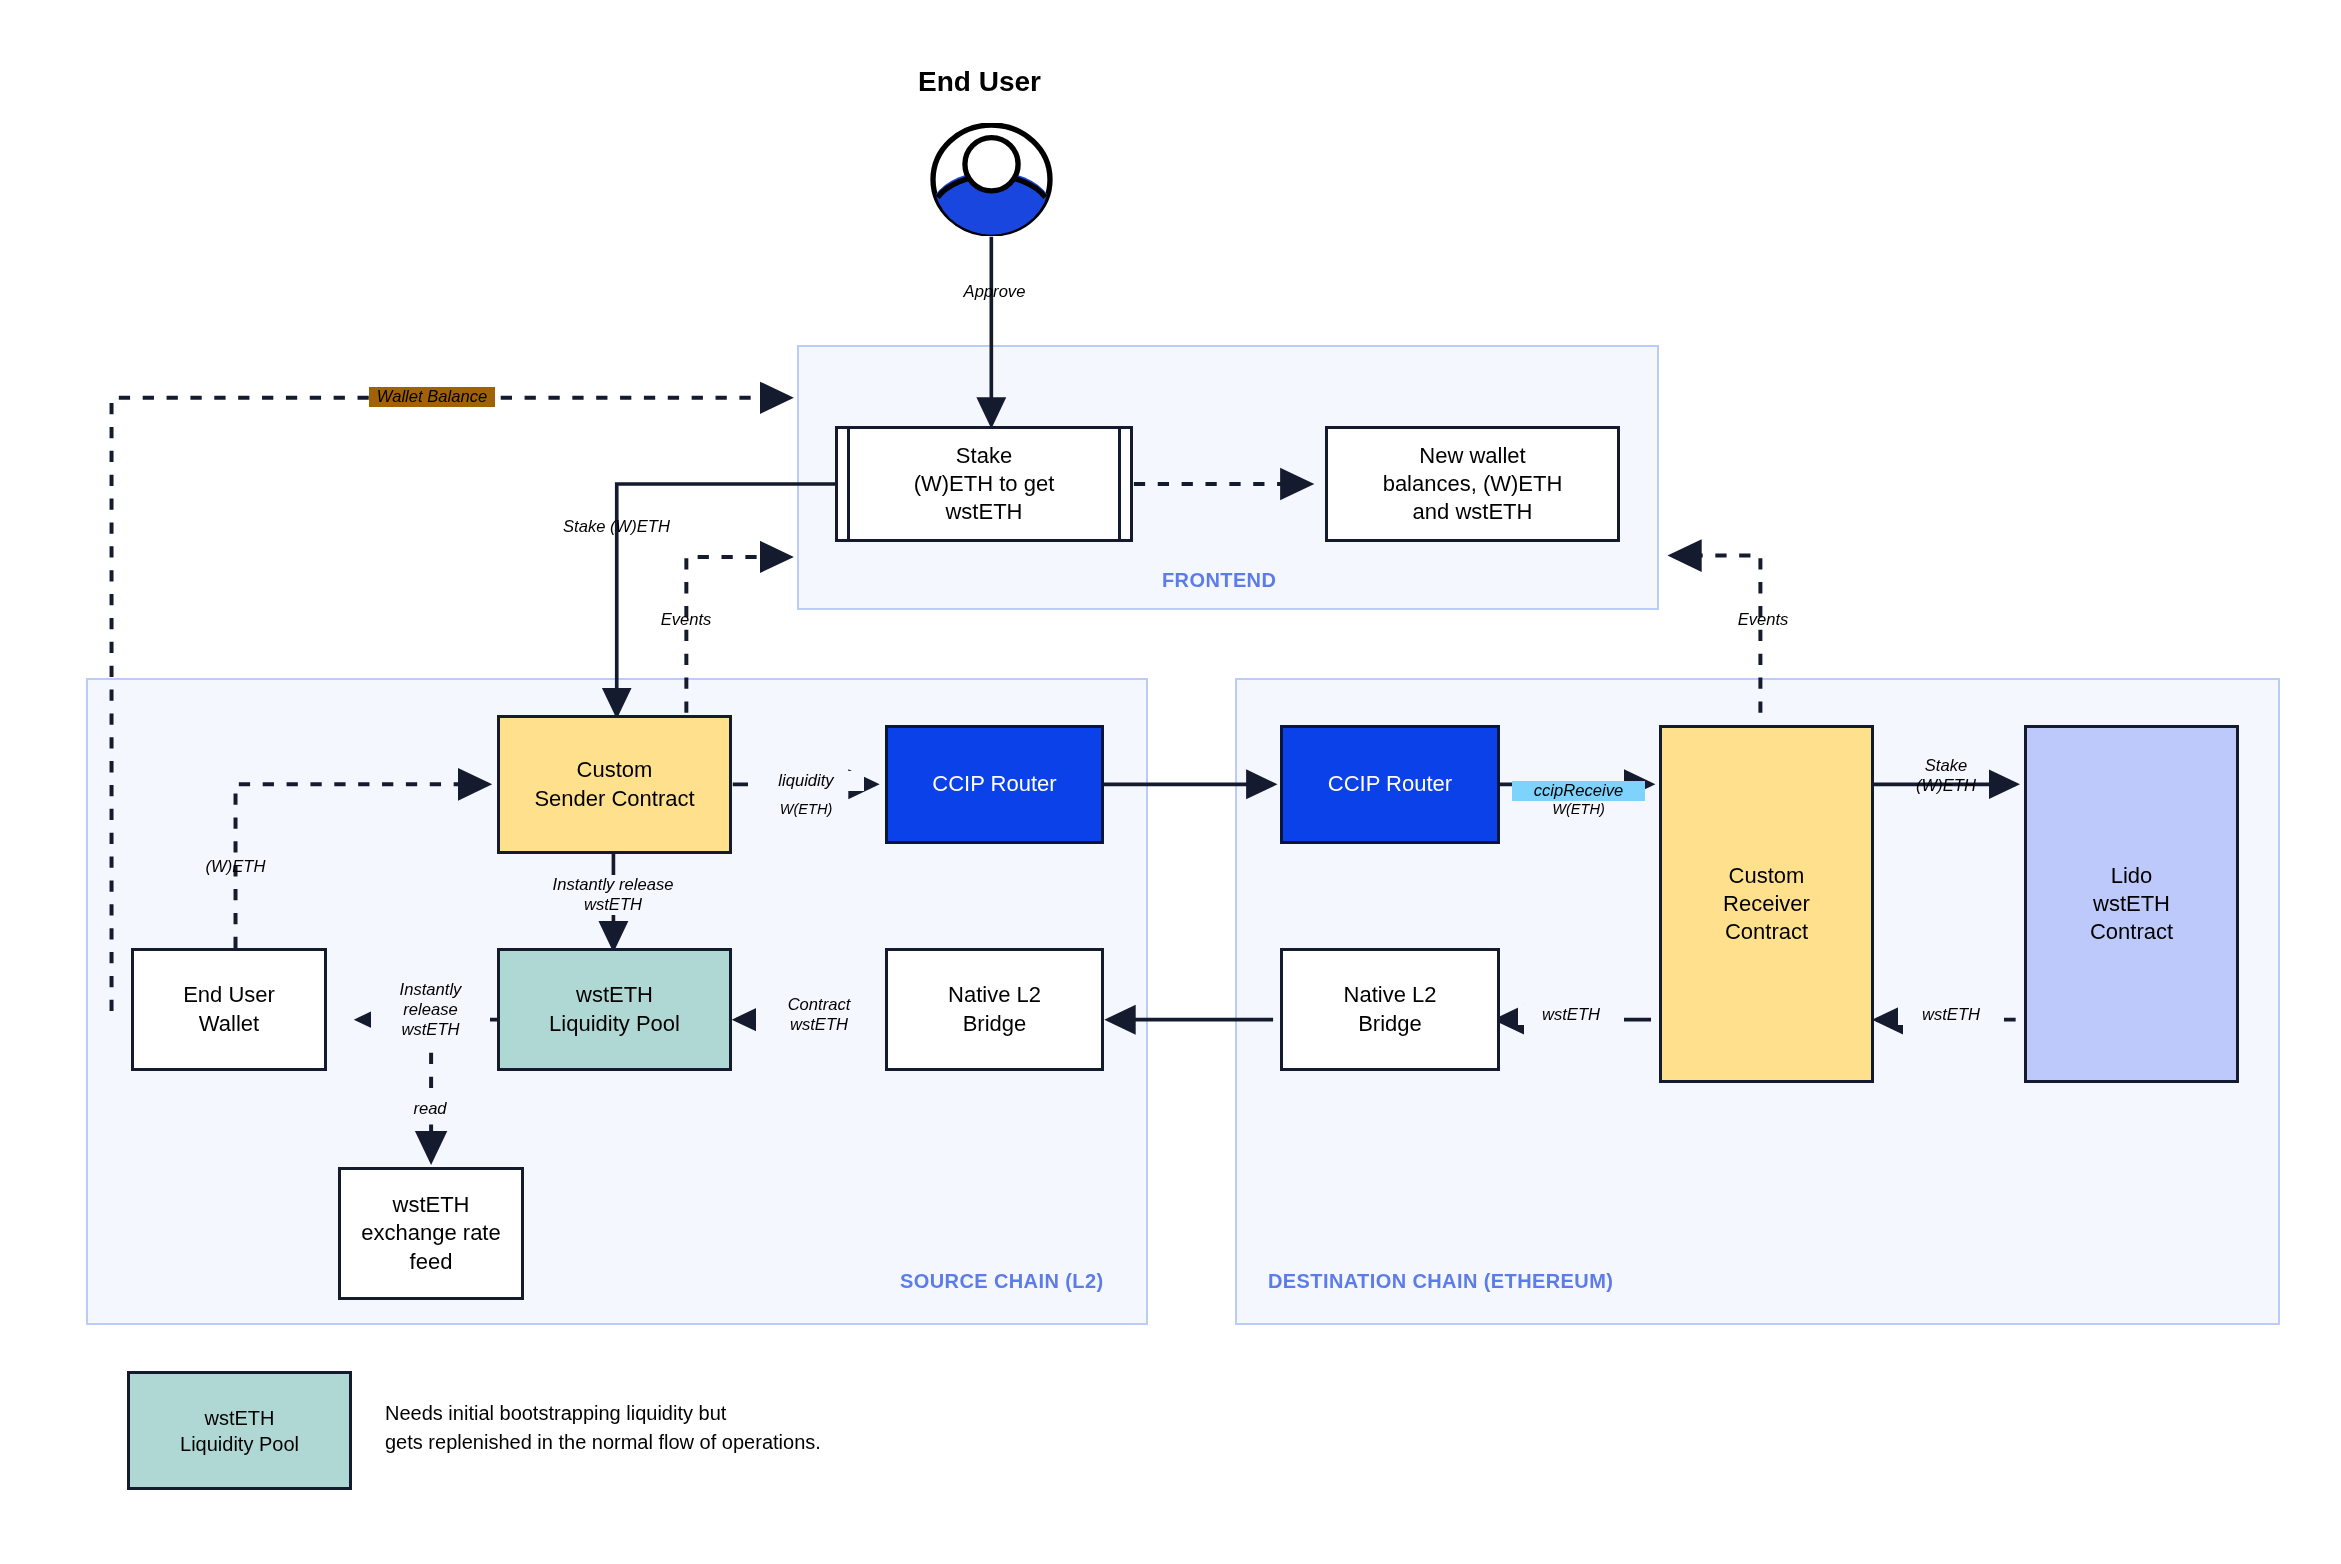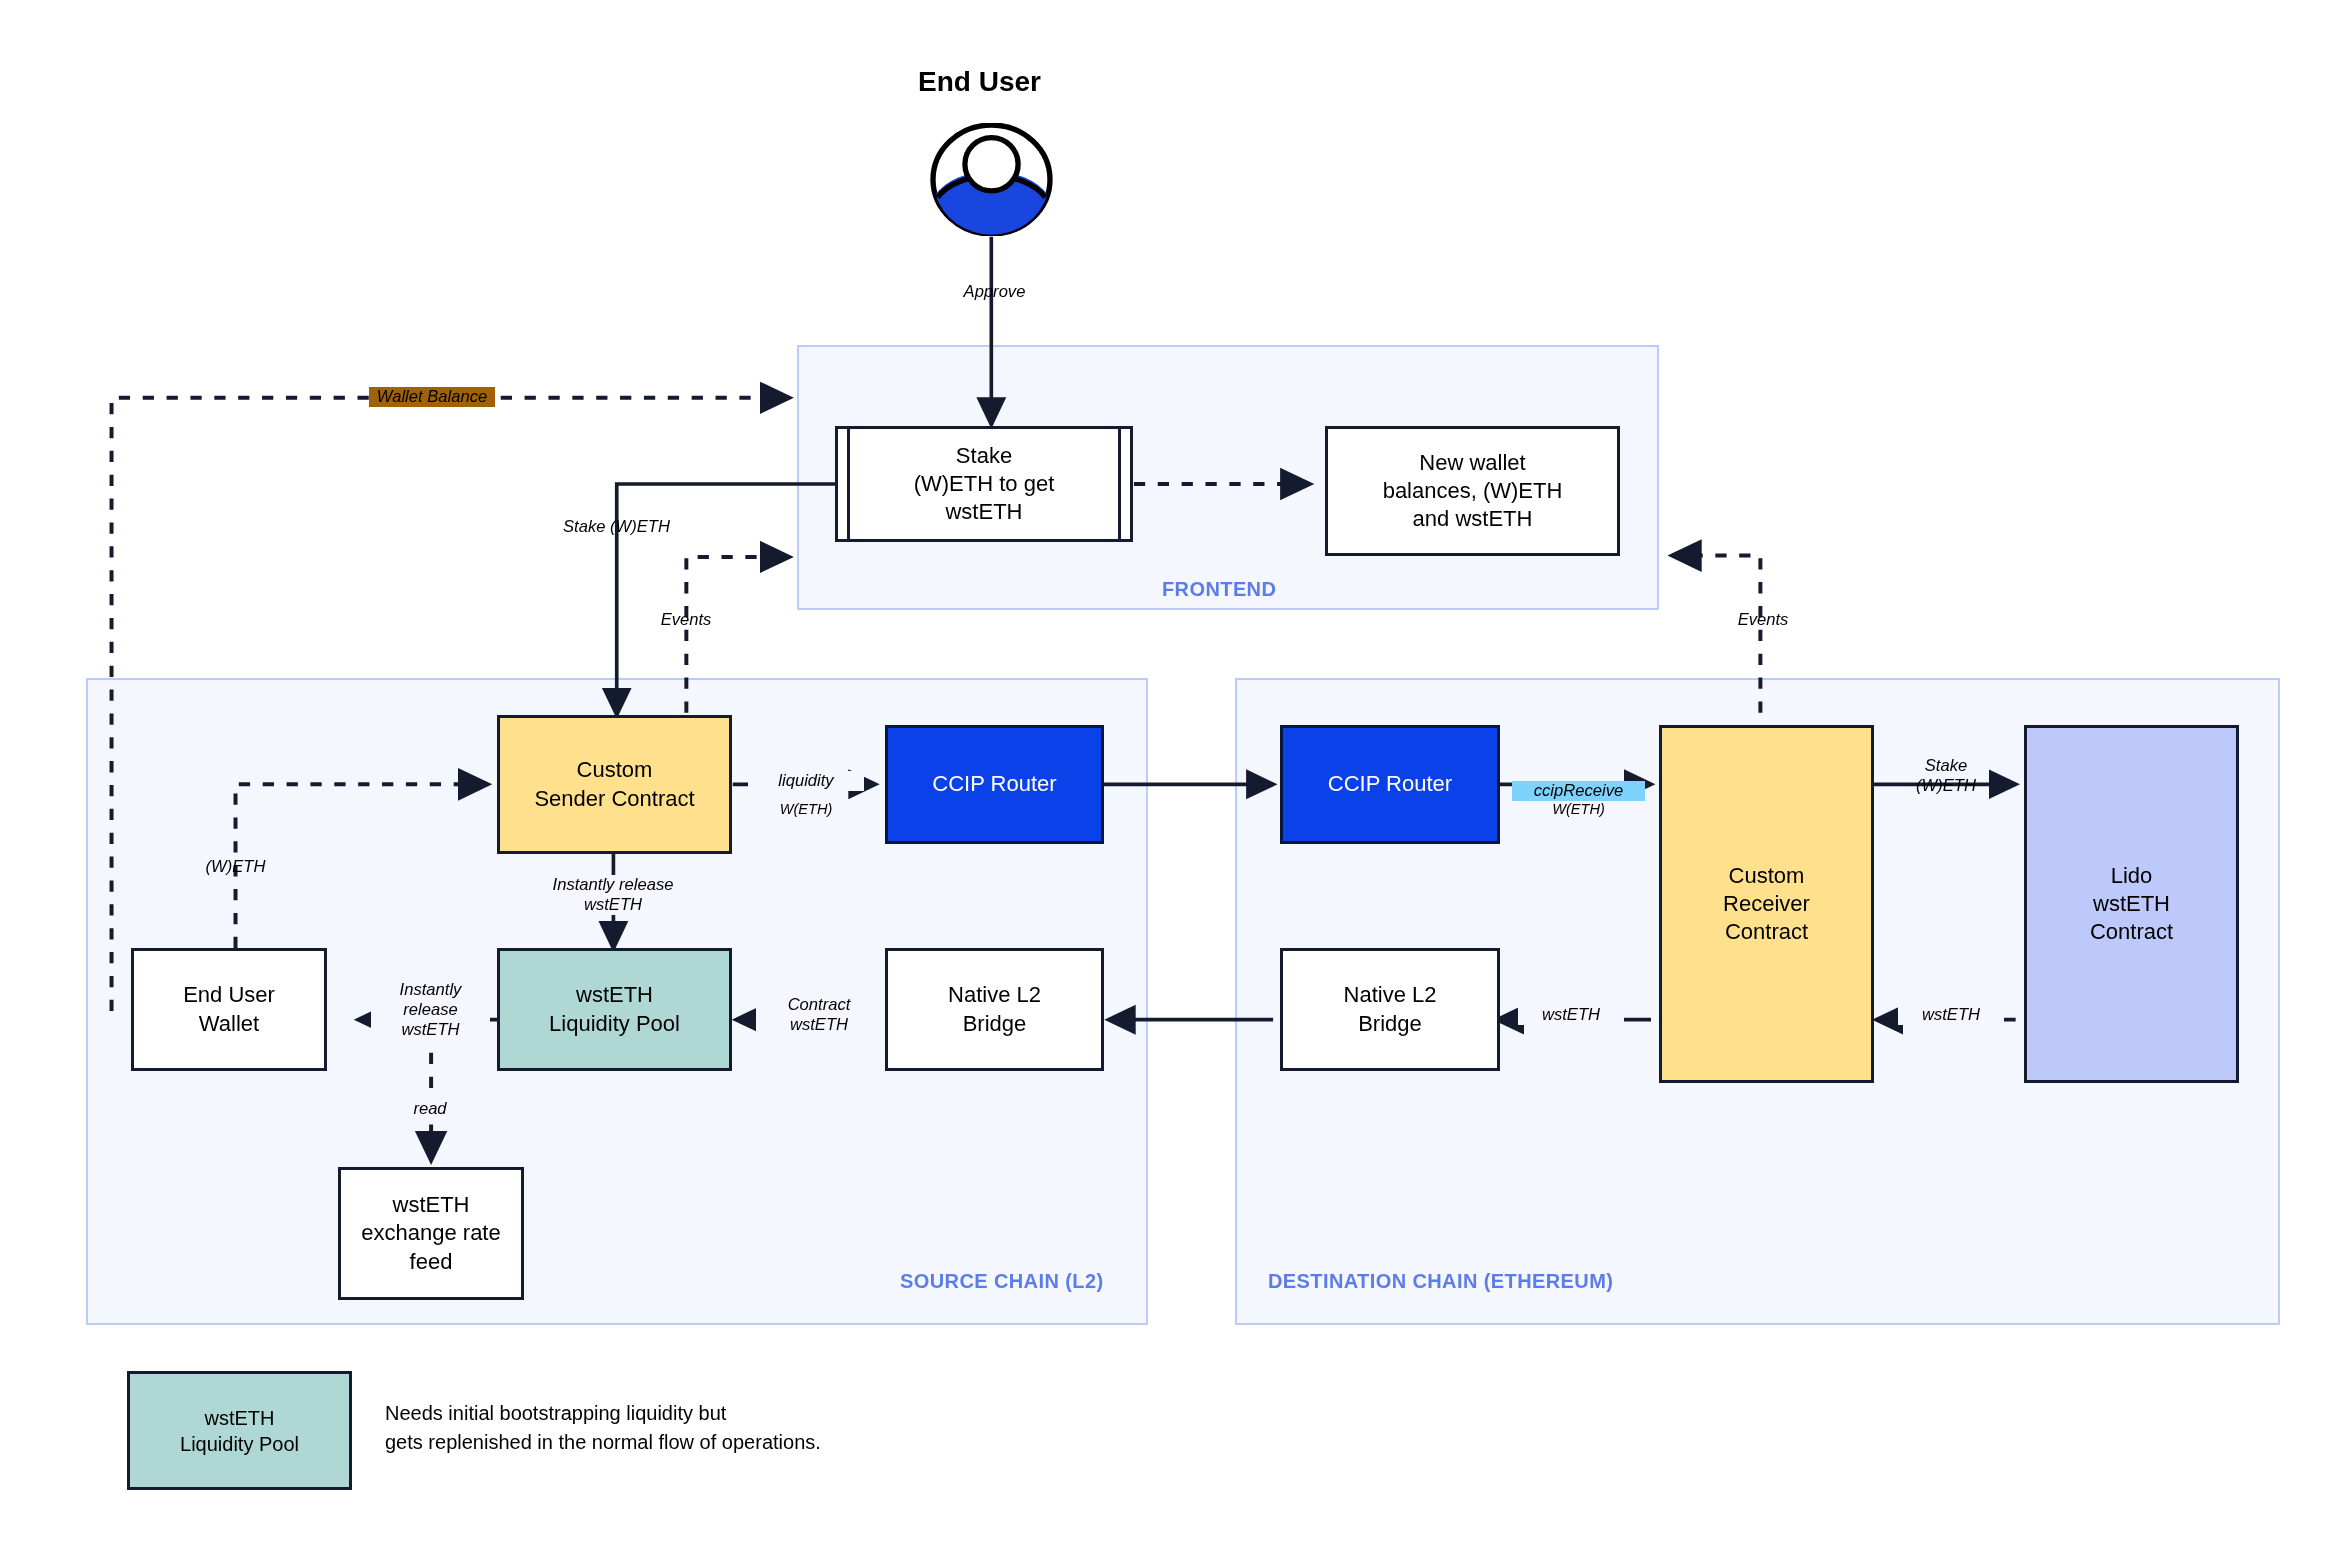--- a/index.html
+++ b/index.html
@@ -43,21 +43,21 @@
 </style>
 </head>
 <body>
 
 <div id="canvas">
 
   <div class="zone" style="left:797px;top:345px;width:862px;height:265px;"></div>
   <div class="zone" style="left:86px;top:678px;width:1062px;height:647px;"></div>
   <div class="zone" style="left:1235px;top:678px;width:1045px;height:647px;"></div>
 
-  <div class="zone-label" style="left:1162px;top:569px;margin-top:9px;">FRONTEND</div>
+  <div class="zone-label" style="left:1162px;top:569px;">FRONTEND</div>
   <div class="zone-label" style="left:900px;top:1270px;">SOURCE CHAIN (L2)</div>
   <div class="zone-label" style="left:1268px;top:1270px;">DESTINATION CHAIN (ETHEREUM)</div>
 
   <svg class="wires" viewBox="0 0 3532 2359">
     <defs>
       <marker id="ah" markerWidth="9" markerHeight="9" refX="7.4" refY="4.5" orient="auto" markerUnits="strokeWidth">
         <path d="M0,0.4 L8.6,4.5 L0,8.6 z" fill="#151B2E"></path>
       </marker>
     </defs>
     <g fill="none" stroke="#151B2E" stroke-width="5.5" marker-end="url(#ah)">
@@ -110,21 +110,21 @@
     <path d="M19,112 A90,58 0 0 1 181,112" fill="none" stroke="#000" stroke-width="8"></path>
     <circle cx="100" cy="62" rx="40" r="40" fill="#ffffff" stroke="#000" stroke-width="8"></circle>
   </svg>
 
   <div class="node proc" style="left:835px;top:426px;width:298px;height:116px;">
     <span class="ml">Stake
 (W)ETH to get
 wstETH</span>
   </div>
 
-  <div class="node" style="left:1325px;top:426px;width:295px;height:130px;text-align:center;">
+  <div class="node" style="left:1325px;top:426px;width:295px;height:116px;text-align:center;">
     <span class="ml">New wallet
 balances, (W)ETH
 and wstETH</span>
   </div>
 
   <div class="node amber" style="left:497px;top:715px;width:235px;height:139px;">
     <span class="ml">Custom
 Sender Contract</span>
   </div>
 

